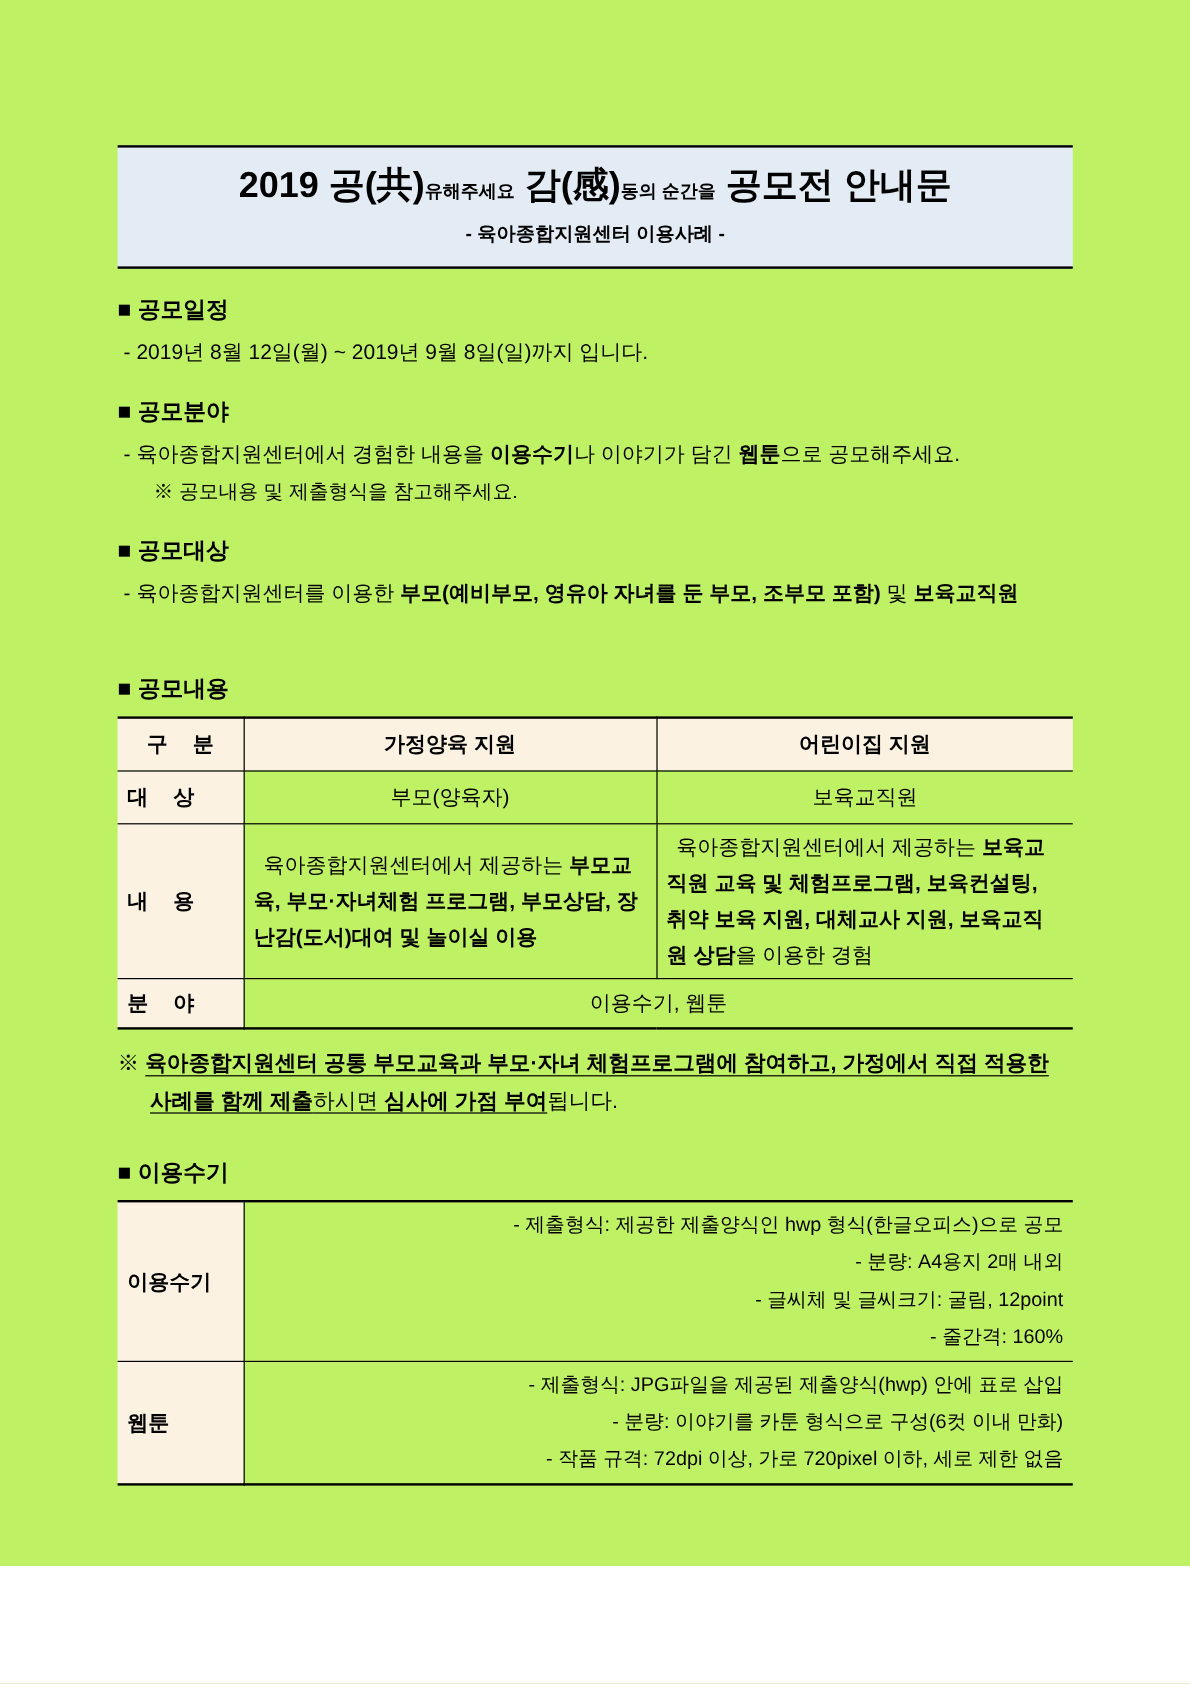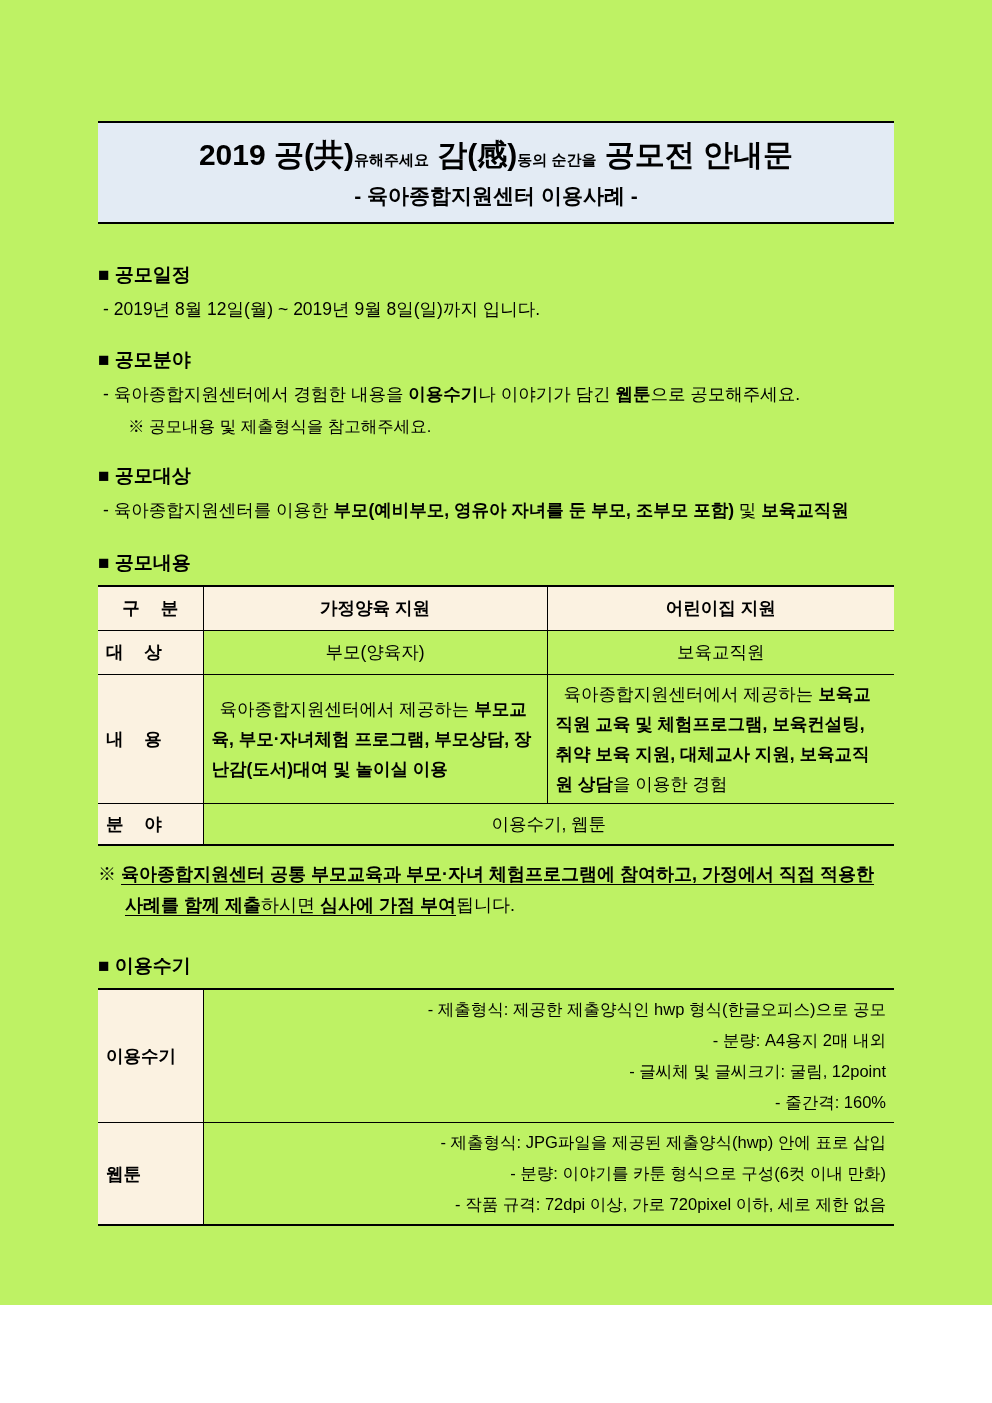--- a/index.html
+++ b/index.html
@@ -12,26 +12,26 @@
   .content { position: absolute; left: 98px; top: 0; width: 796px; }
 
   
   .banner {
     margin-top: 121px; background: #e3ebf4;
     border-top: 2px solid #000; border-bottom: 2px solid #000;
     text-align: center; padding: 13px 0 11px 0;
   }
   .title-line { font-size: 30px; font-weight: bold; line-height: 38px; white-space: nowrap; }
   .title-line .t-small { font-size: 15px; font-weight: bold; vertical-align: baseline; }
-  .subtitle { font-size: 21px; font-weight: bold; line-height: 30px; margin-top: 2px; }
+  .subtitle { font-size: 16px; font-weight: bold; line-height: 30px; margin-top: 2px; }
 
   
   .sec { margin-top: 28px; }
-  .sec-first { margin-top: 40px; }
-  .sec-content { margin-top: 30px; }
+  .sec-first { margin-top: 24px; }
+  .sec-content { margin-top: 58px; }
   .sec-submission { margin-top: 34px; }
   .heading { font-size: 19px; font-weight: bold; line-height: 22px; }
   .body-line { font-size: 17.5px; line-height: 24px; margin-top: 11px; padding-left: 5px; white-space: nowrap; }
   .sub-note { font-size: 16.5px; line-height: 22px; margin-top: 9px; padding-left: 30px; }
   b.inline-bold { font-weight: bold; }
 
   
   table.tbl {
     border-collapse: collapse; width: 796px; table-layout: fixed;
     border-top: 2px solid #000; border-bottom: 2px solid #000; margin-top: 11px;

